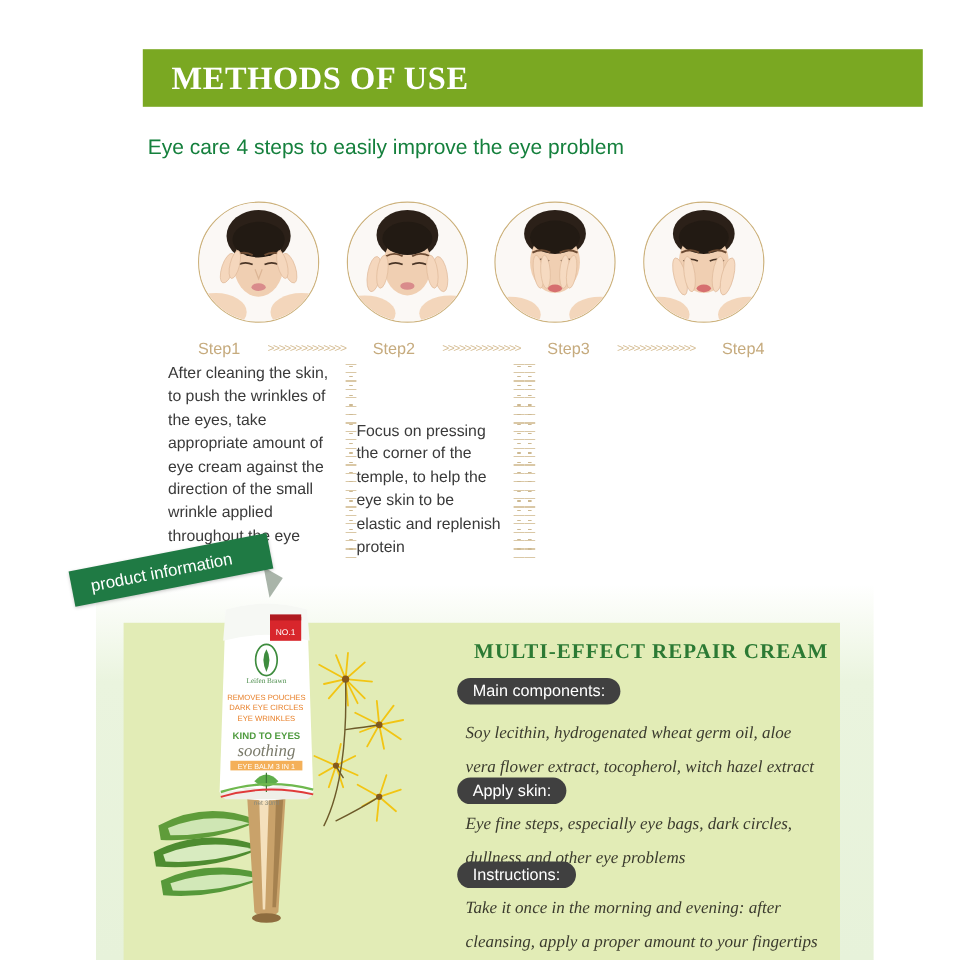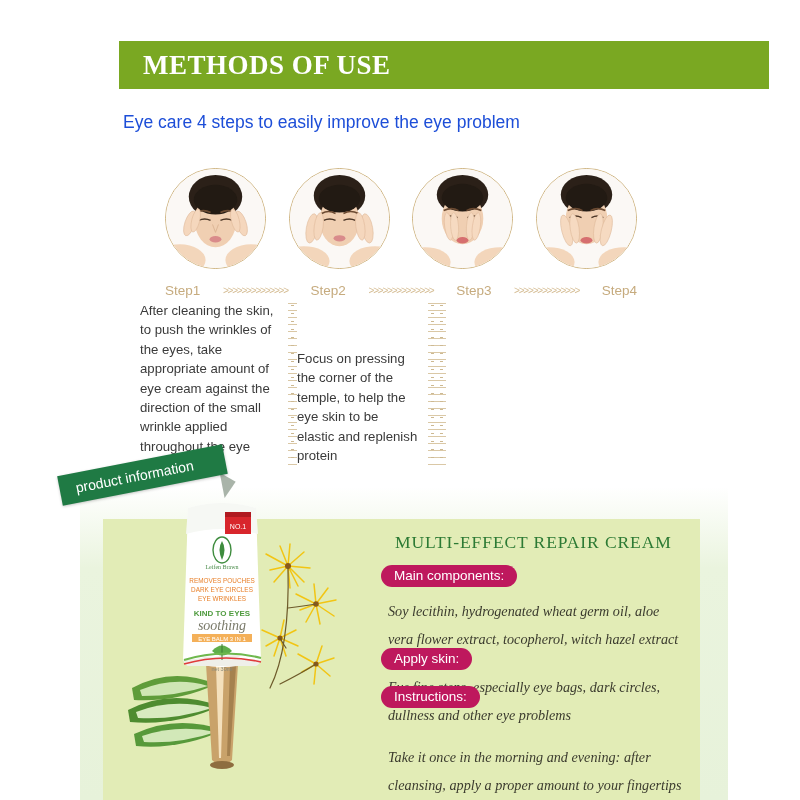--- a/index.html
+++ b/index.html
@@ -37,21 +37,21 @@
   }
 
   
   .subtitle {
     position: absolute;
     left: 0;
     top: 112px;
     width: 643px;
     text-align: center;
     font-size: 17.5px;
-    color: #1d4ed8;
+    color: #15803d;
     font-family: "Liberation Sans", sans-serif;
   }
 
   
   .steps-row {
     position: absolute;
     left: 165px;
     top: 168px;
     width: 472px;
     height: 104px;
@@ -193,39 +193,39 @@
     transform: rotate(-11deg);
     opacity: 0.85;
   }
 
   
   .info-title {
     position: absolute;
     left: 395px;
     top: 532px;
     font-family: "Liberation Serif", serif;
-    font-weight: normal;
+    font-weight: bold;
     font-size: 17.5px;
     color: #2c7a34;
     letter-spacing: 0.9px;
   }
   .pill {
     position: absolute;
     left: 381px;
-    background: #be185d;
+    background: #404040;
     color: #ffffff;
     border-radius: 13px;
     padding: 3px 13px 4px 13px;
     font-size: 13.5px;
     font-family: "Liberation Sans", sans-serif;
     white-space: nowrap;
   }
   .pill.p0 { top: 565px; }
   .pill.p1 { top: 648px; }
-  .pill.p2 { top: 686px; }
+  .pill.p2 { top: 718px; }
   .body-text {
     position: absolute;
     left: 388px;
     width: 300px;
     font-family: "Liberation Serif", serif;
     font-style: italic;
     font-size: 14.2px;
     line-height: 28px;
     color: #3b3b2e;
   }

